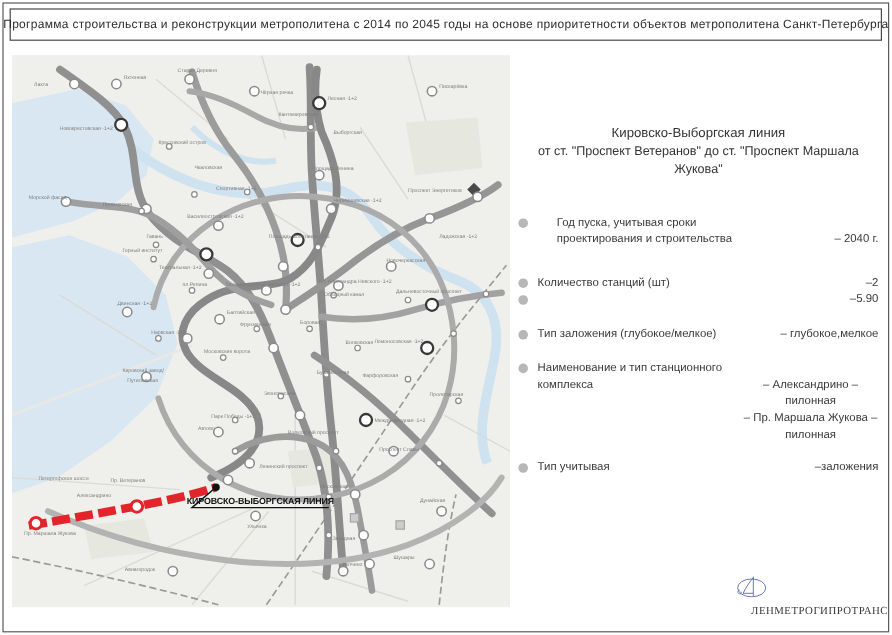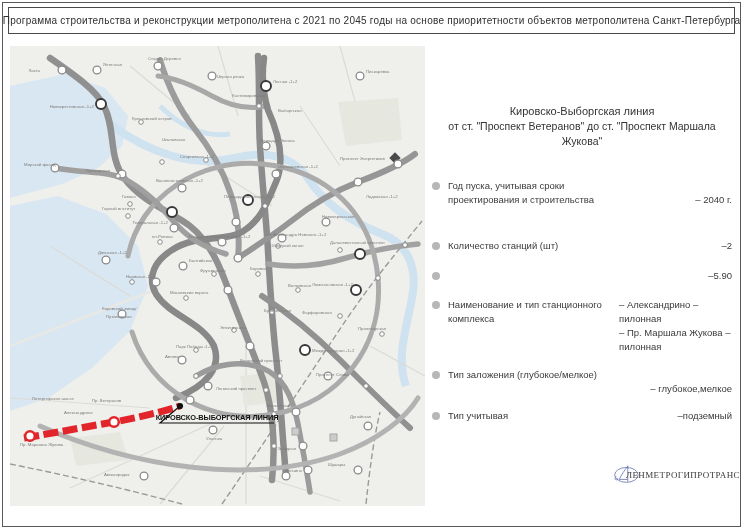--- a/index.html
+++ b/index.html
@@ -11,40 +11,40 @@
   .map-wrap{position:absolute;left:10px;top:46px;width:415px;height:460px;background:#efefec;}
   .map-wrap svg{display:block;}
   .maplbl{font-family:"Liberation Sans",sans-serif;font-size:4.3px;fill:#7d7d7d;}
   .callout{font-family:"Liberation Sans",sans-serif;font-size:7.4px;font-weight:bold;fill:#111;letter-spacing:-0.1px;}
   .panel{position:absolute;left:430px;top:46px;right:9px;bottom:24px;}
   .panel-heading{margin-top:58px;text-align:center;line-height:15px;color:#333;}
   .panel-heading .h1{font-size:11px;}
   .panel-heading .h2{font-size:10.5px;}
   .items{margin-top:30px;padding-left:2px;}
   .info-row{display:flex;align-items:flex-start;font-size:9.5px;line-height:14px;color:#3a3a3a;}
-  .info-row:nth-child(1){margin-bottom:32px;}
-  .info-row:nth-child(2){margin-bottom:16px;}
+  .info-row:nth-child(1){margin-bottom:22px;gap:16px;}
+  .info-row:nth-child(2){}
   .info-row:nth-child(3){margin-bottom:15px;}
   .info-row:nth-child(4){margin-bottom:14px;}
   .info-row:nth-child(5){margin-bottom:13px;}
   .bullet{width:8px;height:8px;border-radius:50%;background:#b7b7b7;flex:0 0 8px;margin:3px 8px 0 0;}
   .item-label{width:188px;}
   .item-value{margin-left:auto;text-align:left;padding-right:2px;}
   .info-row:nth-child(1) .item-value{margin-top:14px;}
   .info-row:nth-child(5) .item-value{margin-top:14px;text-align:center;}
-  .logo{position:absolute;left:612px;top:449px;width:128px;height:50px;display:flex;align-items:center;}
+  .logo{position:absolute;left:612px;top:464px;width:128px;height:50px;display:flex;align-items:flex-end;}
   .logo-text{font-family:"Liberation Serif",serif;font-size:9px;letter-spacing:.4px;margin-left:-14px;margin-top:2px;}
 </style>
 </head>
 <body>
 
 <div class="frame"></div>
 
 <div class="title-box">
-  <span>Программа строительства и реконструкции метрополитена с 2021 по 2045 годы на основе приоритетности объектов метрополитена Санкт-Петербурга</span>
+  <span>Программа строительства и реконструкции метрополитена с 2014 по 2045 годы на основе приоритетности объектов метрополитена Санкт-Петербурга</span>
 </div>
 
 <div class="map-wrap">
   <svg id="map-svg" width="415" height="460" viewBox="0 0 415 460">
     <g id="g-water">
         <path d="M0,40 L55,28 L95,42 L118,70 L112,100 L88,122 L52,138 L0,152 Z" fill="#d9e7f2"></path>
         <path d="M0,160 L48,150 L96,168 L128,200 L138,240 L120,285 L82,322 L38,352 L0,365 Z" fill="#d9e7f2"></path>
         <path d="M100,78 C140,108 185,122 225,112 C262,103 285,112 300,135 C315,158 342,176 372,188 C398,198 408,222 402,252 C396,284 386,312 396,340" fill="none" stroke="#cfe2f0" stroke-width="8"></path>
         <path d="M150,60 C170,80 195,92 220,88" fill="none" stroke="#cfe2f0" stroke-width="5"></path>
         <path d="M0,300 L150,242" fill="none" stroke="#e8e8e4" stroke-width="2.5"></path>
@@ -260,39 +260,39 @@
         </div>
       </div>
       <div class="info-row">
         <span class="bullet"></span>
         <div class="item-value">
           <div>–5.90</div>
         </div>
       </div>
       <div class="info-row">
         <span class="bullet"></span>
+        <div class="item-label">Тип заложения (глубокое/мелкое)</div>
+        <div class="item-value">
+          <div>– глубокое,мелкое</div>
+        </div>
+      </div>
+      <div class="info-row">
+        <span class="bullet"></span>
         <div class="item-label">Наименование и тип станционного комплекса</div>
         <div class="item-value">
           <div>– Александрино – пилонная</div>
           <div>– Пр. Маршала Жукова –</div>
           <div>пилонная</div>
         </div>
       </div>
       <div class="info-row">
         <span class="bullet"></span>
-        <div class="item-label">Тип заложения (глубокое/мелкое)</div>
-        <div class="item-value">
-          <div>– глубокое,мелкое</div>
-        </div>
-      </div>
-      <div class="info-row">
-        <span class="bullet"></span>
         <div class="item-label">Тип учитывая</div>
         <div class="item-value">
-          <div>–подземный</div>
+          <div>–заложения</div>
         </div>
       </div>
     </div>
 </div>
 
 <div class="logo">
   <svg width="62" height="50" viewBox="0 0 62 50">
     <ellipse cx="32" cy="27" rx="26" ry="16.5" fill="none" stroke="#5560a5" stroke-width="1.6"></ellipse>
     <path d="M35,6 L35,42" fill="none" stroke="#5560a5" stroke-width="1.6"></path>
     <path d="M35,8 C28,16 21,27 16,37 L35,37" fill="none" stroke="#5560a5" stroke-width="1.6"></path>

